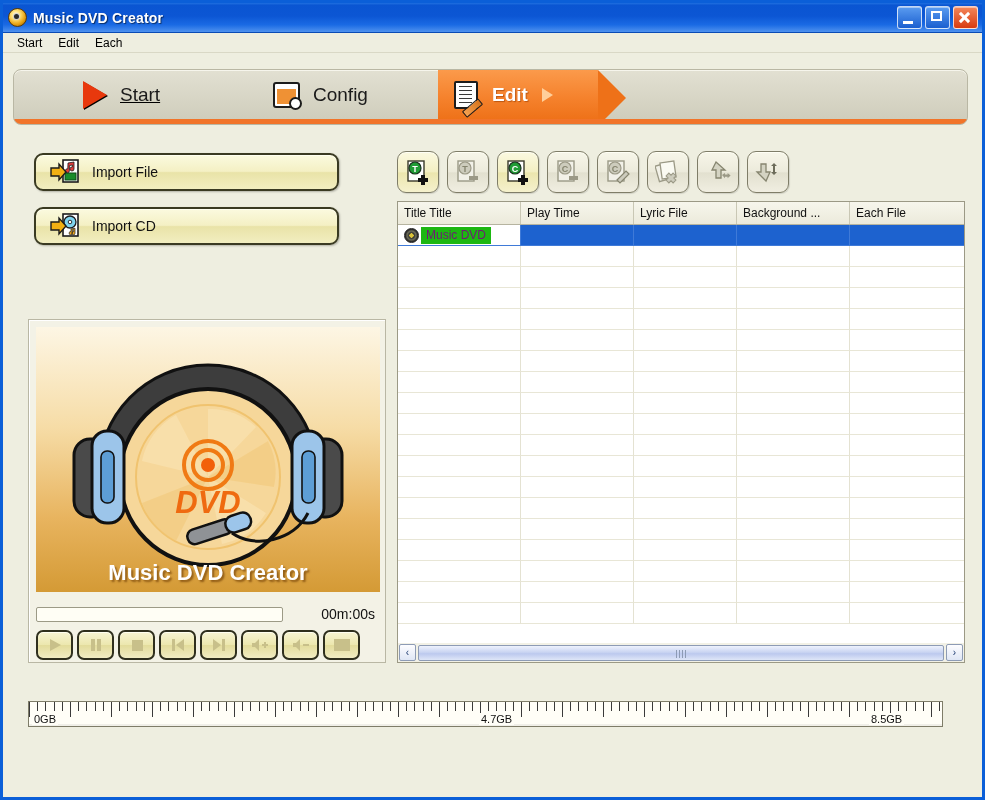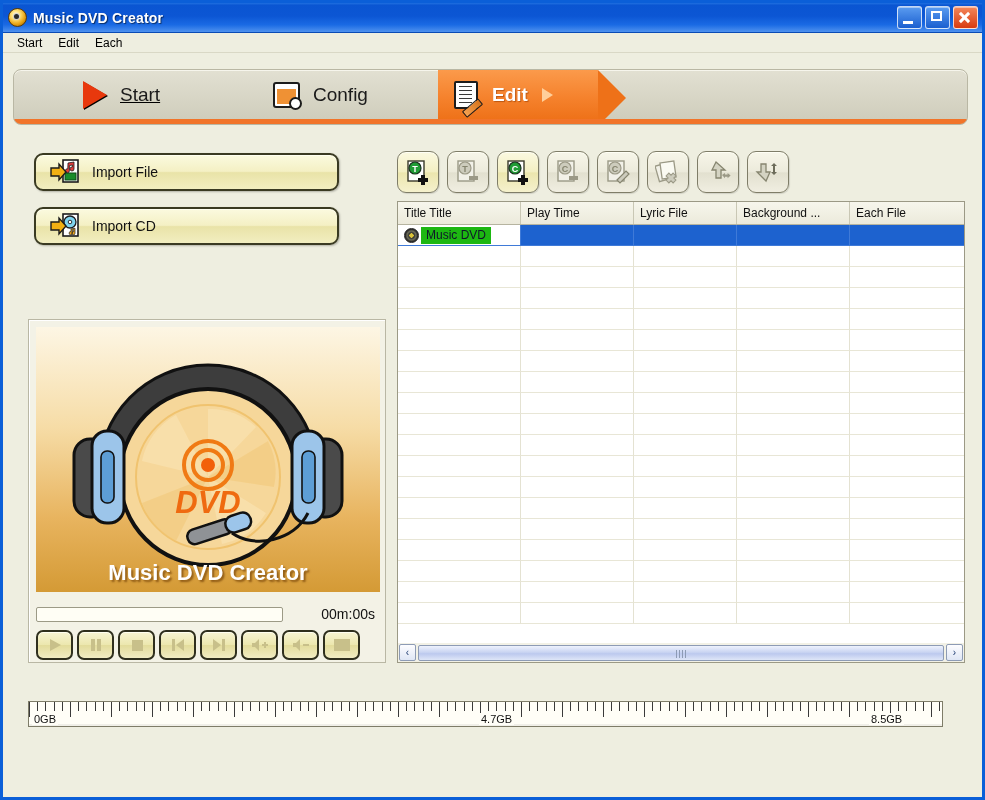--- a/index.html
+++ b/index.html
@@ -125,21 +125,21 @@
     border:1px solid #9b9985;background:#fff;box-sizing:border-box;}
   .thead{display:flex;height:22px;
     background:linear-gradient(180deg,#f7f6ec 0%,#eceadb 100%);border-bottom:1px solid #b6b4a0;}
   .th{font-size:12px;color:#111;display:flex;align-items:center;padding-left:6px;
     border-right:1px solid #c9c7b4;box-sizing:border-box;cursor:pointer;}
   .trow{display:flex;height:21px;box-sizing:border-box;}
   .td{border-right:1px solid #e4e2d2;border-bottom:1px solid #e8e6d6;box-sizing:border-box;
     font-size:12px;display:flex;align-items:center;}
   .trow.sel .td{background:#1d62cf;border-right-color:#3f7ad8;border-bottom-color:#3f7ad8;}
   .trow.sel .td:first-child{background:#fff;}
-  .editcell{background:#1db712;color:#0f172a;font-size:12px;height:17px;line-height:17px;
+  .editcell{background:#1db712;color:#701a75;font-size:12px;height:17px;line-height:17px;
     padding:0 5px;margin-left:2px;white-space:nowrap;}
   .discmini{width:15px;height:15px;border-radius:50%;margin-left:6px;flex:0 0 auto;
     background:radial-gradient(circle at 50% 50%,#d9c23a 22%,#2b2b2b 26%,#6e6e5a 48%,#2b2b2b 66%,#8d8d7a 100%);
     border:1px solid #1c1c1c;box-sizing:border-box;}
   .hscroll{position:absolute;left:394px;top:640px;width:568px;height:20px;
     border:1px solid #9b9985;border-top:none;box-sizing:border-box;background:#f2f1e6;
     display:flex;align-items:center;}
   .sbtn{width:17px;height:17px;margin:0 1px;border:1px solid #8d9bb5;border-radius:2px;box-sizing:border-box;
     background:linear-gradient(180deg,#fdfdff,#dfe6f5);display:flex;align-items:center;justify-content:center;
     cursor:pointer;font-size:10px;color:#1f3d73;}

